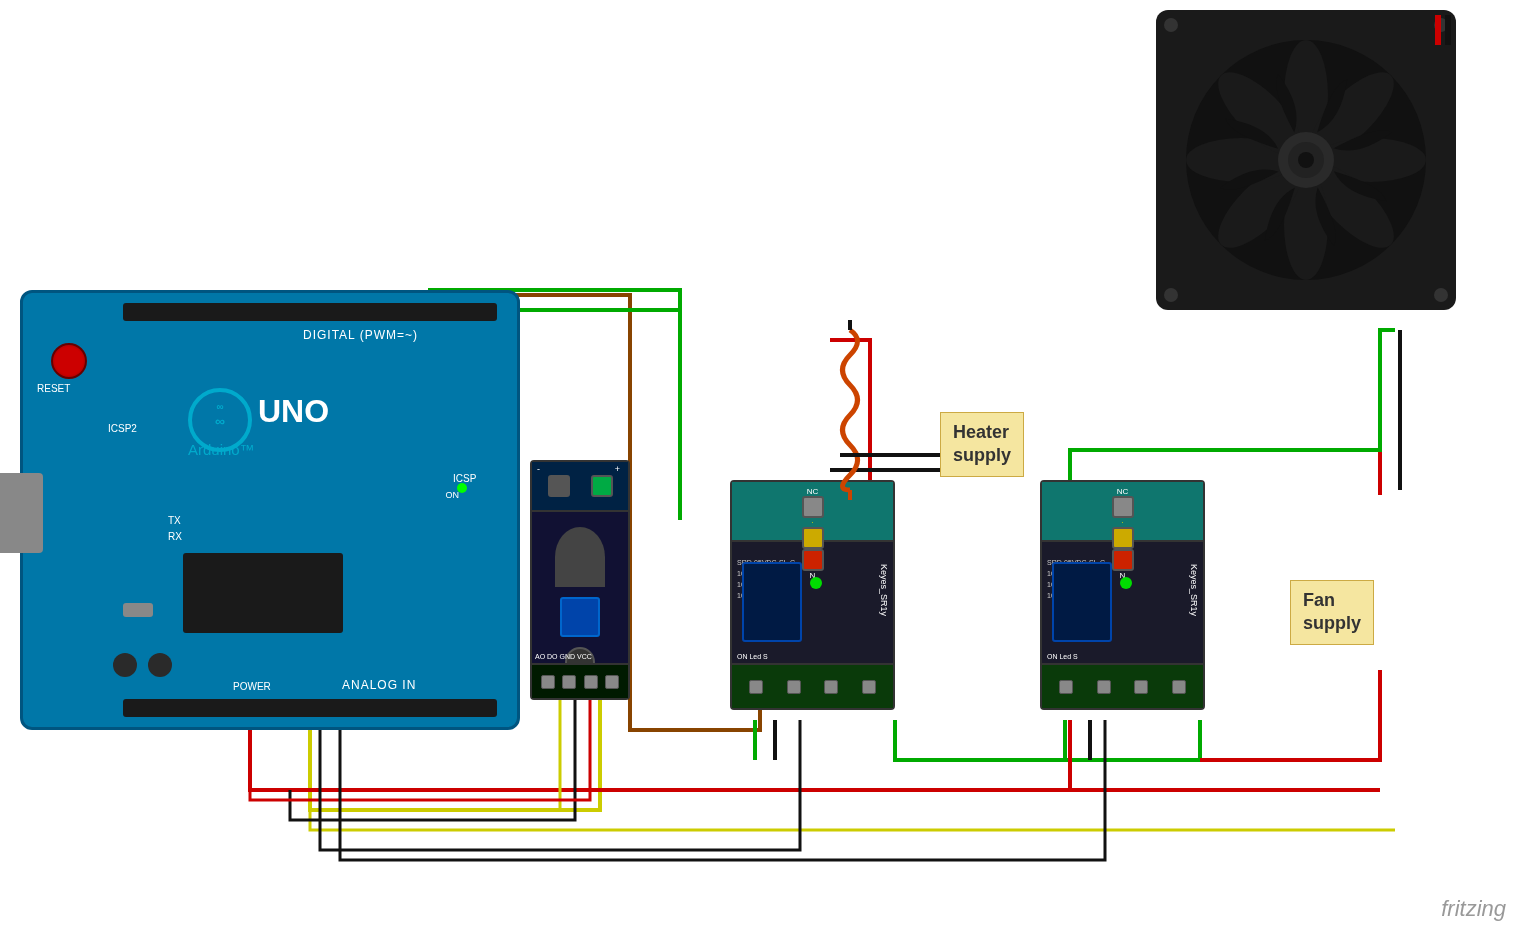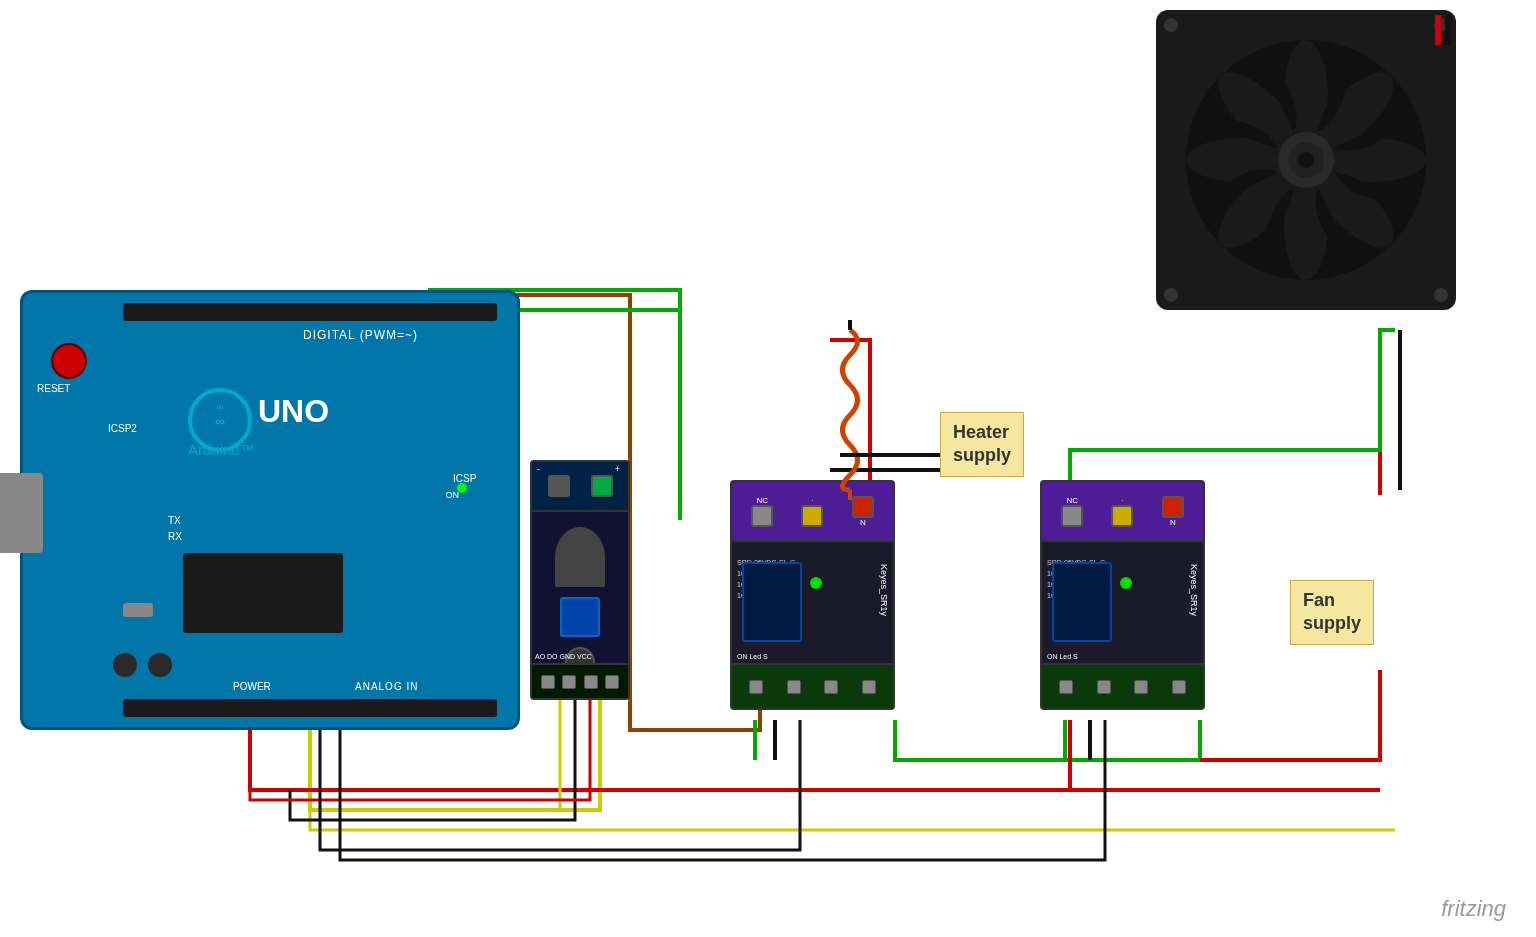--- a/index.html
+++ b/index.html
@@ -67,23 +67,23 @@
       position: absolute;
       top: 35px;
       left: 280px;
       color: white;
       font-size: 12px;
       letter-spacing: 1px;
     }
     .analog-label {
       position: absolute;
       bottom: 35px;
-      left: 332px;
-      color: white;
-      font-size: 10px;
+      left: 319px;
+      color: white;
+      font-size: 12px;
       letter-spacing: 1px;
     }
     .power-label {
       position: absolute;
       bottom: 35px;
       left: 210px;
       color: white;
       font-size: 10px;
     }
     .icsp2-label {
@@ -154,26 +154,27 @@
       height: 230px;
       background: #1a1a2a;
       border: 2px solid #333;
       border-radius: 4px;
     }
     .relay-1 { left: 730px; top: 480px; }
     .relay-2 { left: 1040px; top: 480px; }
     .relay-top-strip {
       width: 100%;
       height: 60px;
-      background: #4c1d95;
+      background: #0f766e;
       border-bottom: 2px solid #333;
       display: flex;
       align-items: center;
       justify-content: space-around;
       padding: 5px;
+      flex-direction: column;
     }
     .relay-terminal {
       width: 22px;
       height: 22px;
       background: #888;
       border-radius: 3px;
       border: 2px solid #555;
     }
     .relay-terminal.yellow { background: #ccaa00; }
     .relay-terminal.red { background: #cc2200; }

